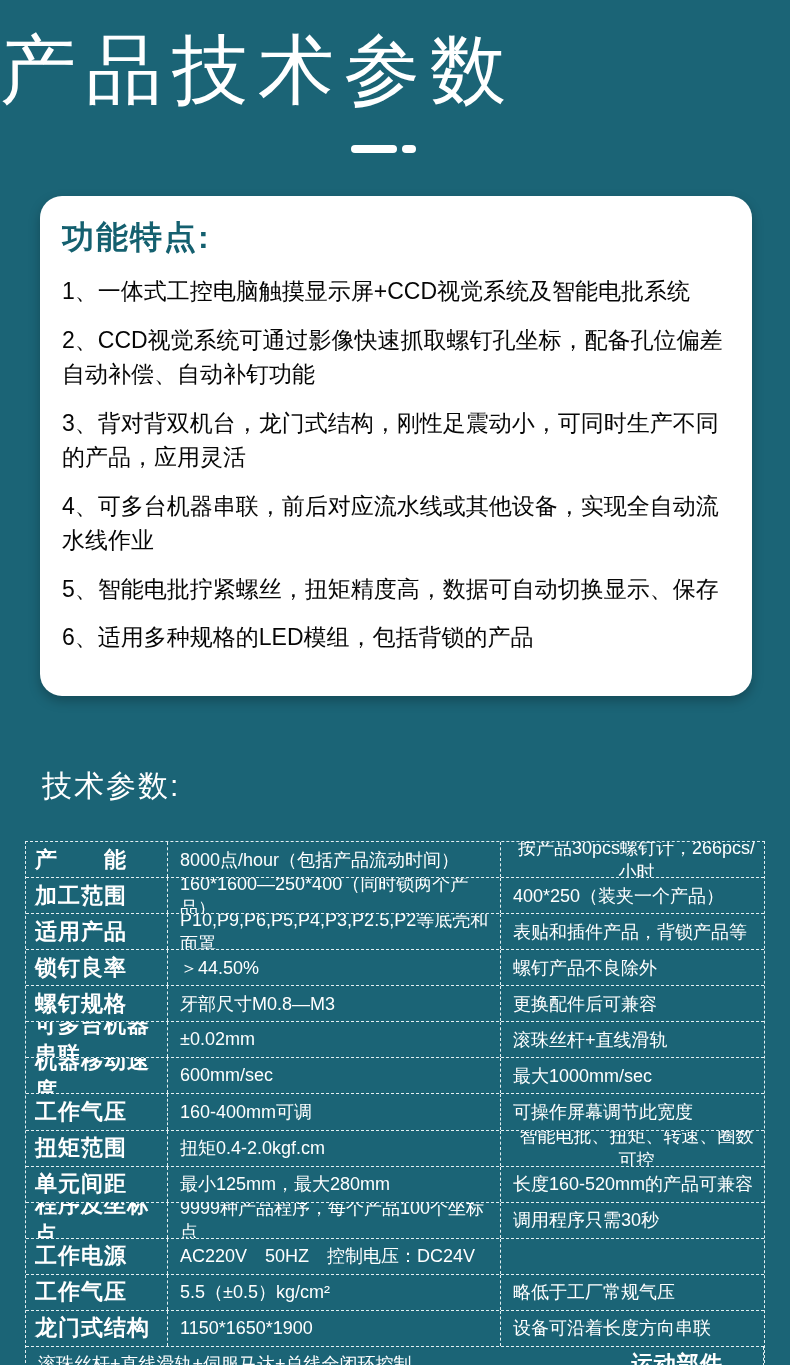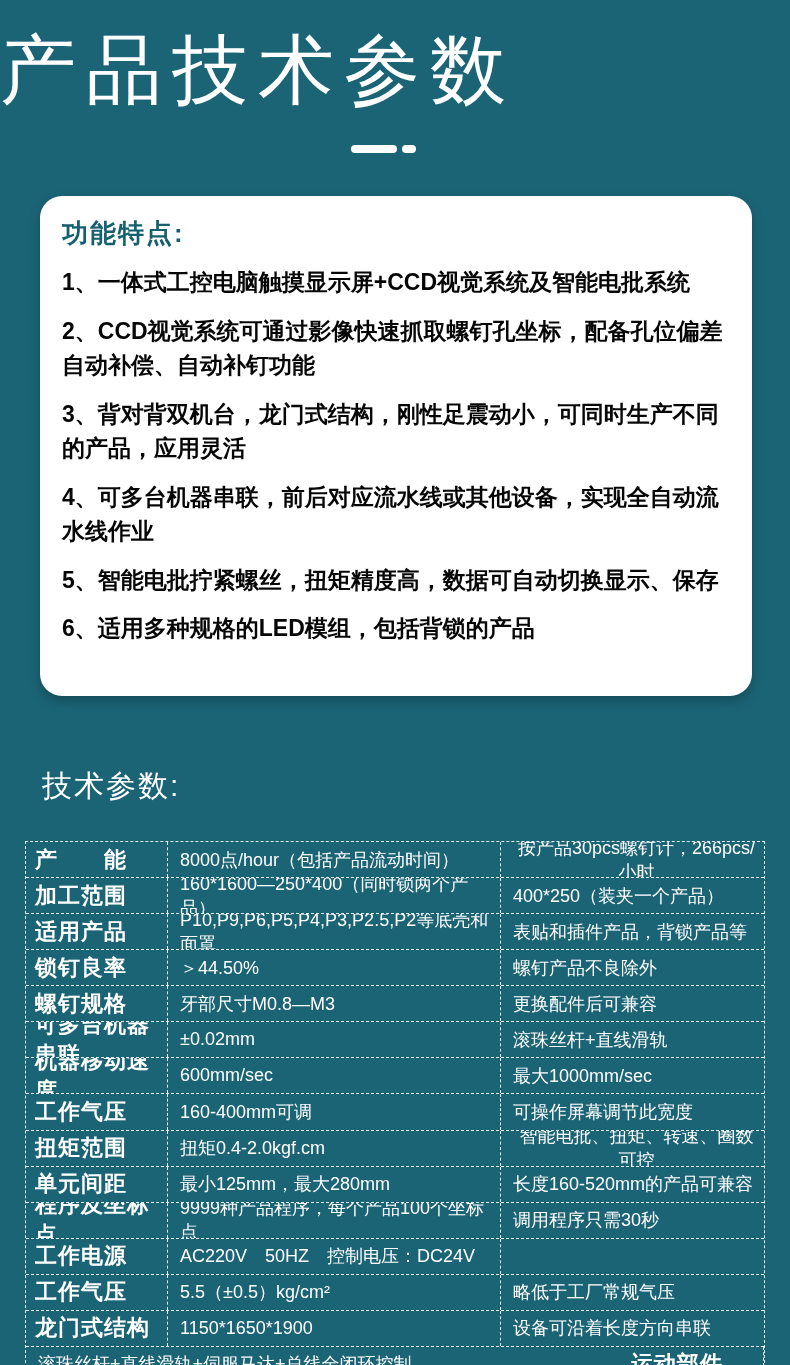--- a/index.html
+++ b/index.html
@@ -30,27 +30,27 @@
 
   
   .features-card {
     position:absolute; top:196px; left:40px;
     width:712px; height:500px;
     background:#ffffff; border-radius:22px;
     padding:20px 24px 18px 22px;
     box-shadow:0 5px 12px rgba(0,0,0,0.25);
   }
   .features-heading {
-    font-size:26px; font-weight:800;
+    font-size:32px; font-weight:800;
     color:#14606f; letter-spacing:2px;
     margin-bottom:6px;
   }
   .feature-item {
     margin-top:14px;
-    font-size:23px; font-weight:700;
+    font-size:23px; font-weight:400;
     color:#060606; line-height:1.5;
   }
 
   
   .tech-heading {
     position:absolute; top:742px; left:42px;
     font-size:30px; font-weight:400;
     color:#ffffff; letter-spacing:2px;margin-top:24px;
   }
   .tech-table {

